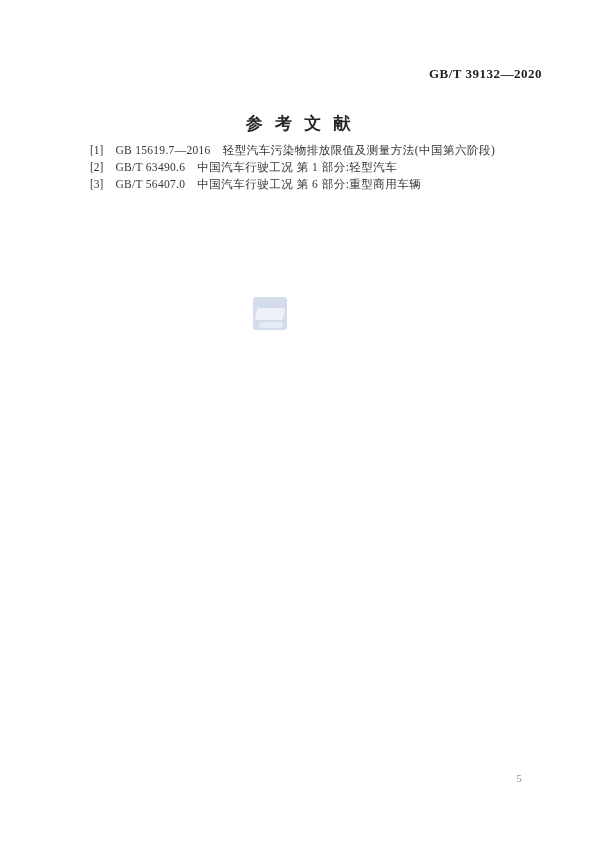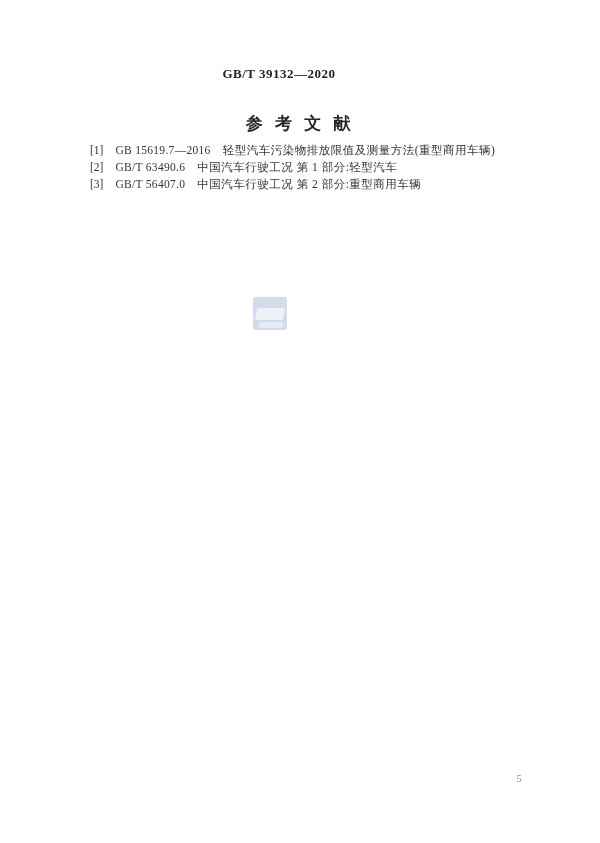--- a/index.html
+++ b/index.html
@@ -14,21 +14,21 @@
     width: 600px;
     height: 843px;
     background: #ffffff;
     overflow: hidden;
   }
   .doc-header {
     position: absolute;
     top: 66px;
     left: 0;
     right: 58px;
-    text-align: center;
+    text-align: right;
     font-size: 13px;
     font-weight: 700;
     color: #1f1f1f;
     letter-spacing: 0.5px;
     margin-left: 16px;
   }
   .doc-title {
     position: absolute;
     top: 112px;
     left: 0;
@@ -112,31 +112,31 @@
 <div class="page">
 
   <div class="doc-header">GB/T 39132—2020</div>
 
   <div class="doc-title">参 考 文 献</div>
 
   <div class="ref-list">
     <div class="ref-line">
       <span class="ref-bracket">[1]</span>
       <span class="ref-code">GB 15619.7—2016</span>
-      <span class="ref-desc">轻型汽车污染物排放限值及测量方法(重型商用车辆)</span>
+      <span class="ref-desc">轻型汽车污染物排放限值及测量方法(中国第六阶段)</span>
     </div>
     <div class="ref-line">
       <span class="ref-bracket">[2]</span>
       <span class="ref-code">GB/T 63490.6</span>
       <span class="ref-desc">中国汽车行驶工况  第 1 部分:轻型汽车</span>
     </div>
     <div class="ref-line">
       <span class="ref-bracket">[3]</span>
       <span class="ref-code">GB/T 56407.0</span>
-      <span class="ref-desc">中国汽车行驶工况  第 2 部分:重型商用车辆</span>
+      <span class="ref-desc">中国汽车行驶工况  第 6 部分:重型商用车辆</span>
     </div>
   </div>
 
   <div class="watermark">
     <div class="watermark-inner"></div>
     <div class="watermark-inner2"></div>
   </div>
 
   <div class="page-number">5</div>
 

